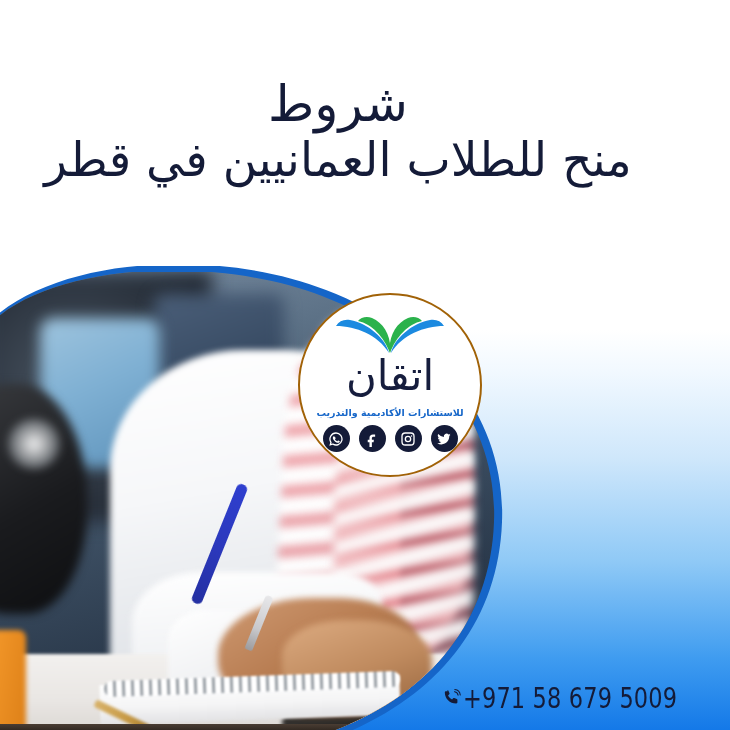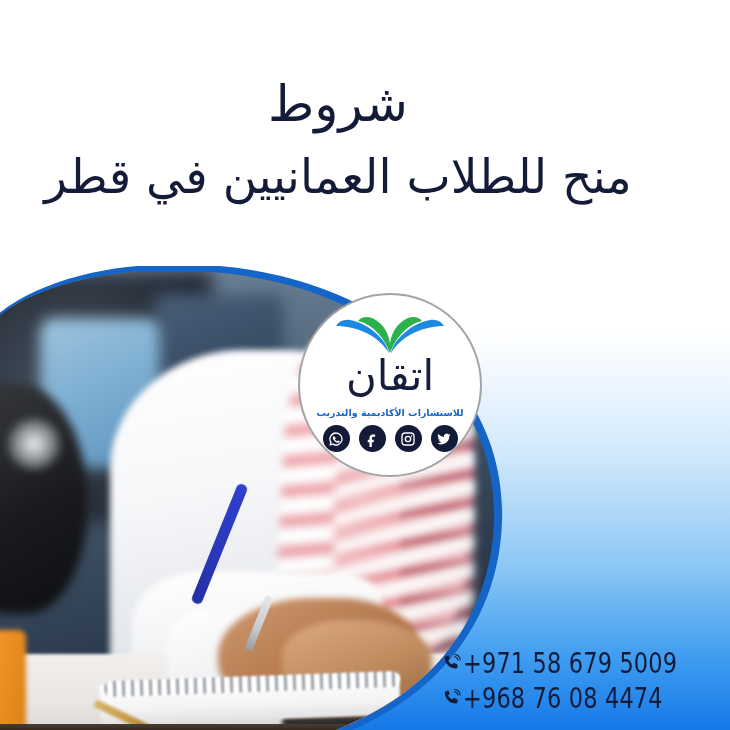--- a/index.html
+++ b/index.html
@@ -46,21 +46,21 @@
     direction: rtl;
     z-index: 6;
   }
   .headline .line1 {
     font-size: 50px;
     line-height: 1.05;
     font-weight: 400;
     letter-spacing: 0.5px;
   }
   .headline .line2 {
-    margin-top: 20px;
+    margin-top: 3px;
     font-size: 47px;
     line-height: 1.1;
     font-weight: 400;
     letter-spacing: 0.5px;
     white-space: nowrap;
   }
 
   
   .photo-blob {
     position: absolute;
@@ -230,21 +230,21 @@
 
   
   .logo-badge {
     position: absolute;
     left: 298px;
     top: 293px;
     width: 184px;
     height: 184px;
     border-radius: 50%;
     background: #ffffff;
-    border: 2px solid #a3a3a3;
+    border: 2px solid #a16207;
     box-sizing: border-box;
     z-index: 8;
     display: flex;
     flex-direction: column;
     align-items: center;
     justify-content: flex-start;
     padding-top: 22px;
   }
   .logo-book { width: 112px; height: 40px; display: block; }
   .logo-word {
@@ -397,25 +397,16 @@
       <span class="contact-icon">
         <svg viewBox="0 0 24 24">
             <path d="M6.6 2.5c.5 0 .9.3 1.1.8l1.3 3c.2.5.1 1-.3 1.3L7.3 8.9c1 2.1 2.7 3.8 4.8 4.8l1.3-1.4c.3-.4.8-.5 1.3-.3l3 1.3c.5.2.8.6.8 1.1v2.8c0 .8-.6 1.4-1.4 1.4C9.3 18.6 3.4 12.7 3.4 5.3c0-.8.6-1.4 1.4-1.4h1.8z"></path>
             <path d="M15.1 4.4c2.2.3 3.9 2 4.2 4.2M15.4 1.9c3.4.4 6.1 3.1 6.5 6.5" stroke="#141b38" stroke-width="1.3" fill="none" stroke-linecap="round"></path>
           </svg>
       </span>
       <span class="contact-text">+971 58 679 5009</span>
     </div>
 
 
-    <div class="contact-row">
-      <span class="contact-icon">
-        <svg viewBox="0 0 24 24">
-            <path d="M6.6 2.5c.5 0 .9.3 1.1.8l1.3 3c.2.5.1 1-.3 1.3L7.3 8.9c1 2.1 2.7 3.8 4.8 4.8l1.3-1.4c.3-.4.8-.5 1.3-.3l3 1.3c.5.2.8.6.8 1.1v2.8c0 .8-.6 1.4-1.4 1.4C9.3 18.6 3.4 12.7 3.4 5.3c0-.8.6-1.4 1.4-1.4h1.8z"></path>
-            <path d="M15.1 4.4c2.2.3 3.9 2 4.2 4.2M15.4 1.9c3.4.4 6.1 3.1 6.5 6.5" stroke="#141b38" stroke-width="1.3" fill="none" stroke-linecap="round"></path>
-          </svg>
-      </span>
-      <span class="contact-text">+968 76 08 4474</span>
-    </div>
 
   </div>
 
 </div>
 
 </body></html>

